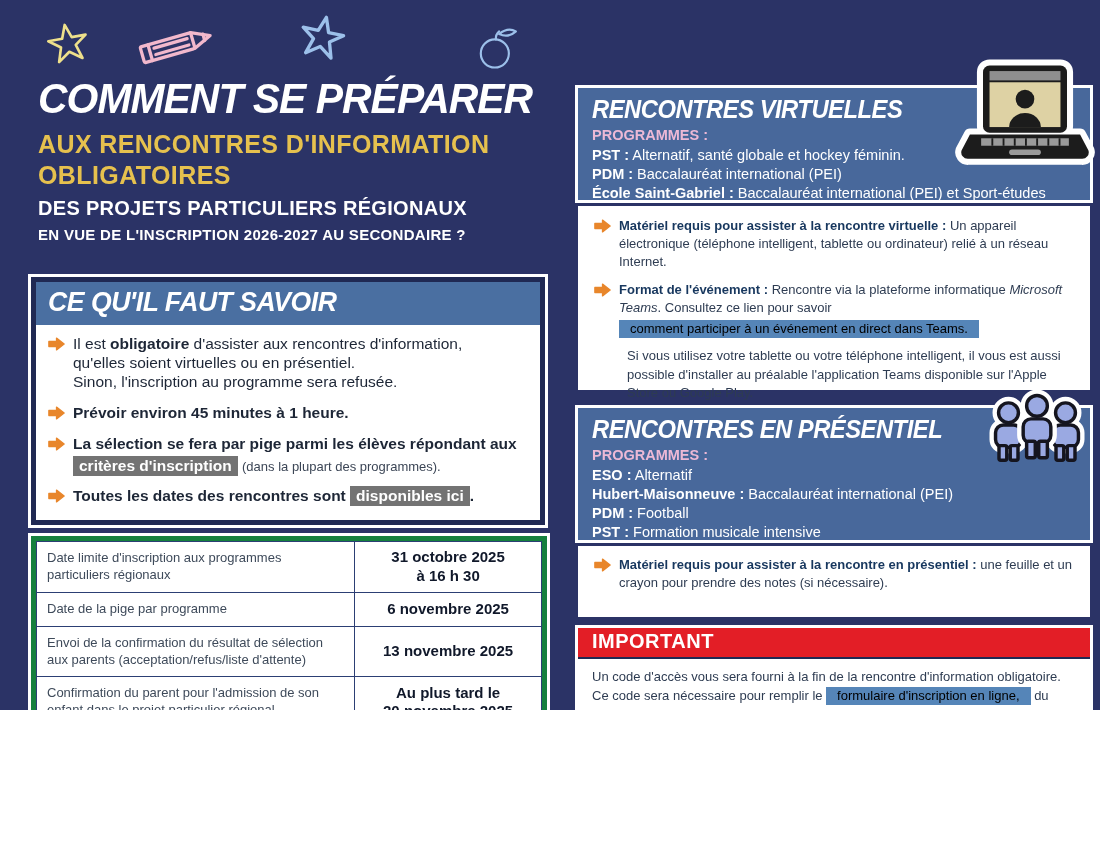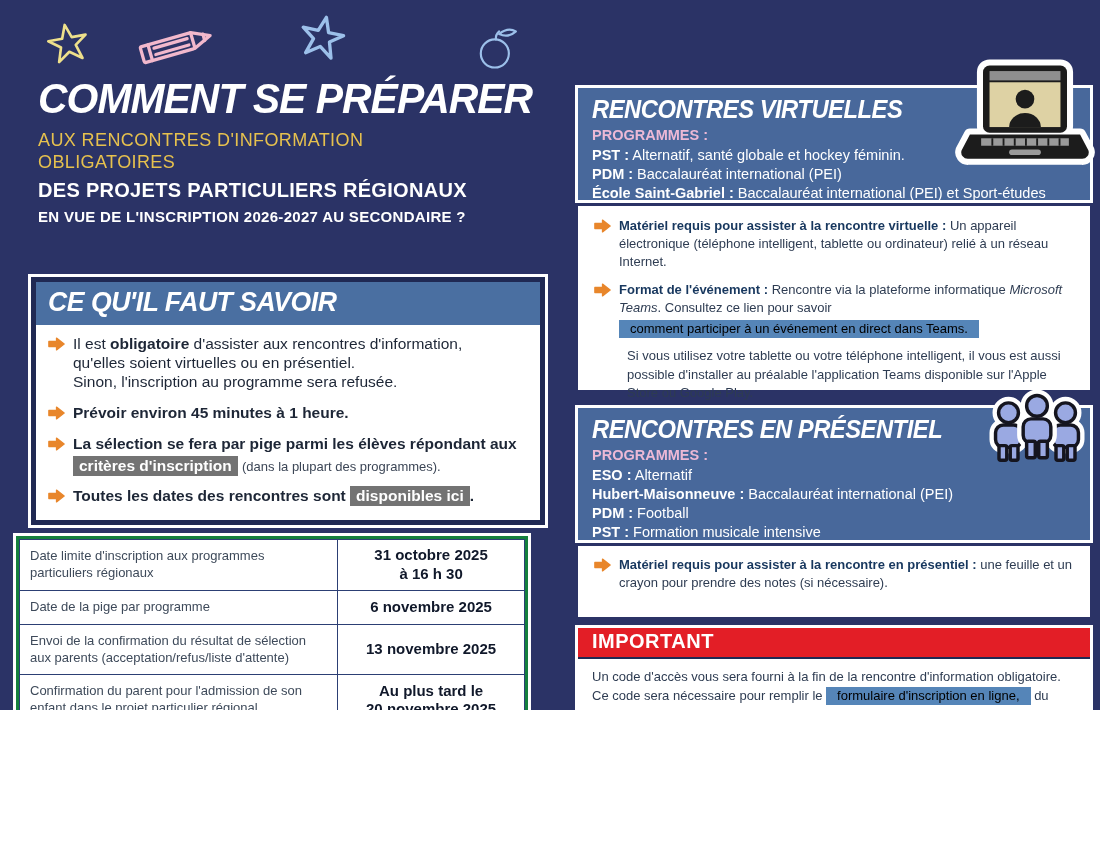--- a/index.html
+++ b/index.html
@@ -8,21 +8,21 @@
   svg{display:block;}
 
   
   .deco{position:absolute;}
 
   
   .title-block{position:absolute;left:38px;top:76px;}
   .t1{color:#fff;font-style:italic;font-weight:bold;font-size:43px;line-height:1.04;
       letter-spacing:-1px;white-space:nowrap;display:inline-block;transform:scaleX(.95);
       transform-origin:left;}
-  .t2{color:#e6c14e;font-weight:normal;font-size:18px;line-height:1.26;letter-spacing:.4px;white-space:nowrap;}
+  .t2{color:#e6c14e;font-weight:bold;font-size:25px;line-height:1.26;letter-spacing:.4px;white-space:nowrap;}
   .t2.first{margin-top:8px;}
   .t3{color:#fff;font-weight:bold;font-size:20px;margin-top:5px;letter-spacing:.3px;white-space:nowrap;}
   .t4{color:#fff;font-weight:bold;font-size:15px;margin-top:6px;letter-spacing:.3px;white-space:nowrap;}
 
   
   .sticker{box-shadow:0 0 0 3px #fff;}
   .hl{background:#737373;color:#fff;padding:1px 6px 2px;font-weight:bold;}
   .hl2{background:#5585b8;color:#000000;padding:1px 11px 2px;}
   .arr{flex:0 0 auto;margin-top:2px;}
 
@@ -32,22 +32,22 @@
   .savoir-header{background:#4a6fa1;padding:4px 12px 7px;}
   .savoir-header span{color:#fff;font-style:italic;font-weight:bold;font-size:28px;
               display:inline-block;transform:scaleX(.95);transform-origin:left;letter-spacing:-.5px;white-space:nowrap;}
   .savoir-body{padding:10px 12px 12px;}
   .bullet{display:flex;gap:8px;margin:0 0 12px;color:#1d2636;font-size:15.5px;line-height:1.22;}
   .bullet:last-child{margin-bottom:2px;}
   .bold{font-weight:bold;}
   .note-small{font-size:13px;color:#3c4656;font-weight:normal;}
 
   
-  .table-box{position:absolute;left:16px;top:536px;width:506px;background:#fff;
-             border:3px solid #15803d;}
+  .table-box{position:absolute;left:31px;top:536px;width:506px;background:#fff;
+             border:5px solid #15803d;}
   table.sched{width:100%;border-collapse:collapse;}
   table.sched td{border:1.5px solid #2c3f74;}
   td.lab{font-size:13px;color:#3e4a5a;padding:8px 10px;width:63%;line-height:1.3;white-space:pre-line;}
   td.val{font-size:15px;font-weight:bold;color:#10182a;text-align:center;white-space:pre-line;line-height:1.25;}
 
   
   .panel{position:absolute;left:578px;width:512px;background:#48689b;box-sizing:border-box;
          padding:7px 14px;}
   .panel h2{margin:0;color:#fff;font-style:italic;font-weight:bold;font-size:25px;
             display:inline-block;transform:scaleX(.95);transform-origin:left;letter-spacing:-.5px;white-space:nowrap;}

